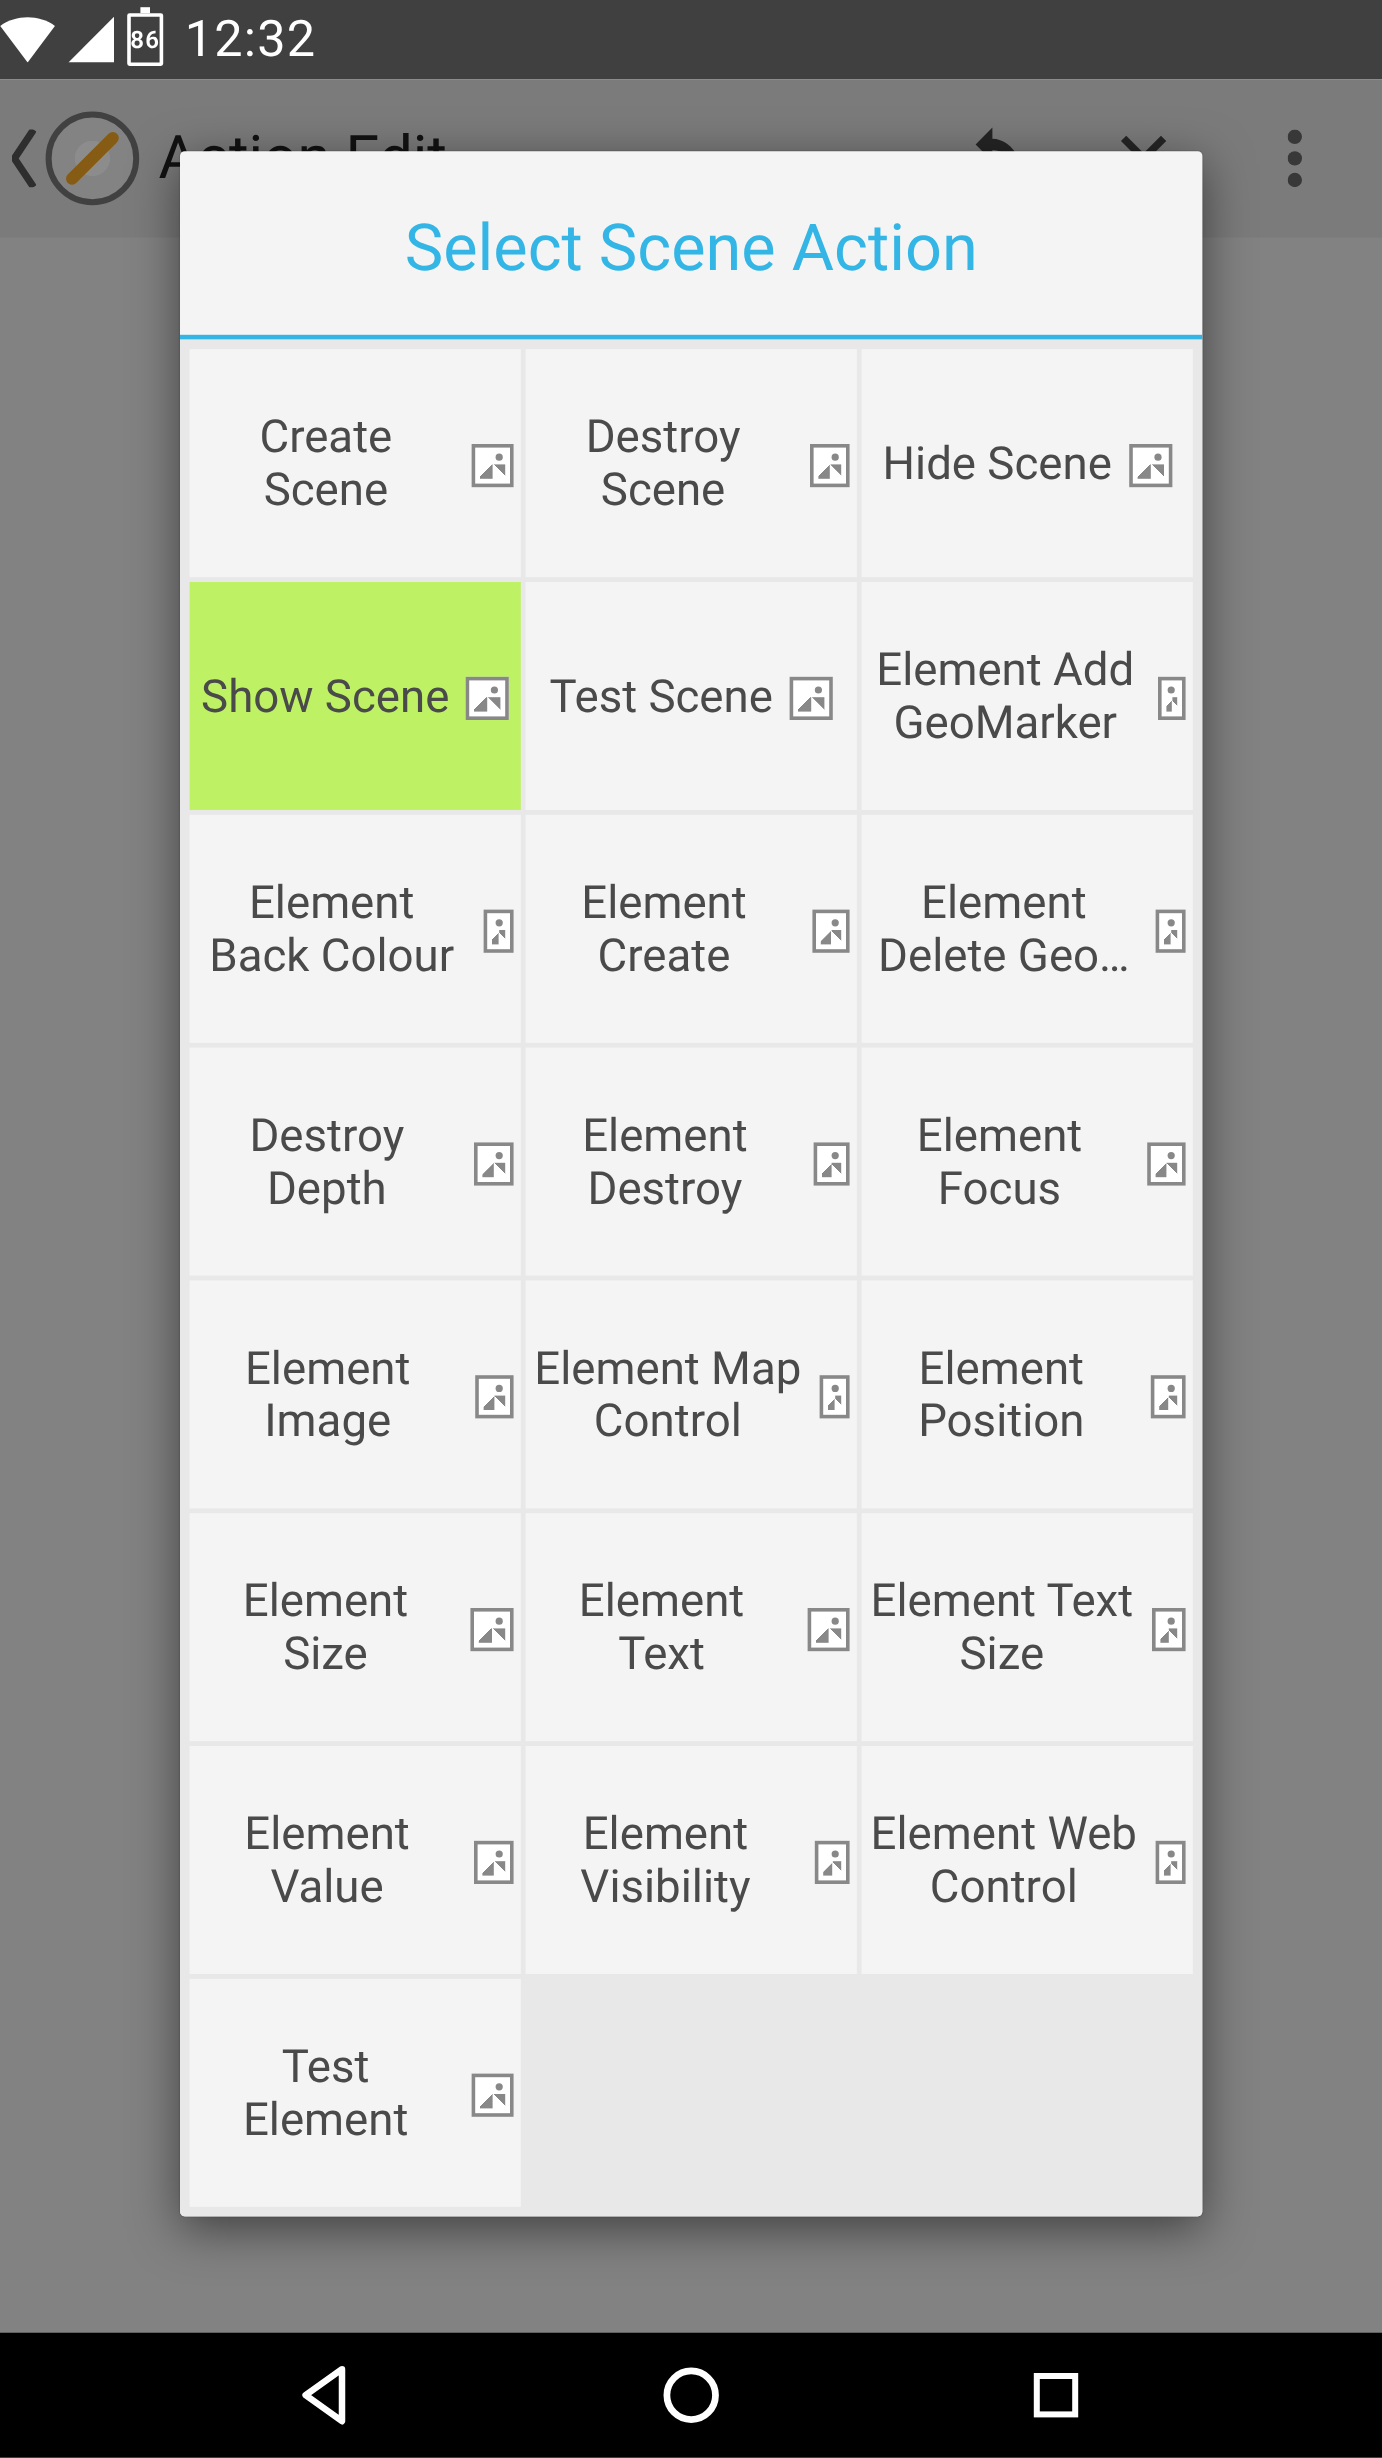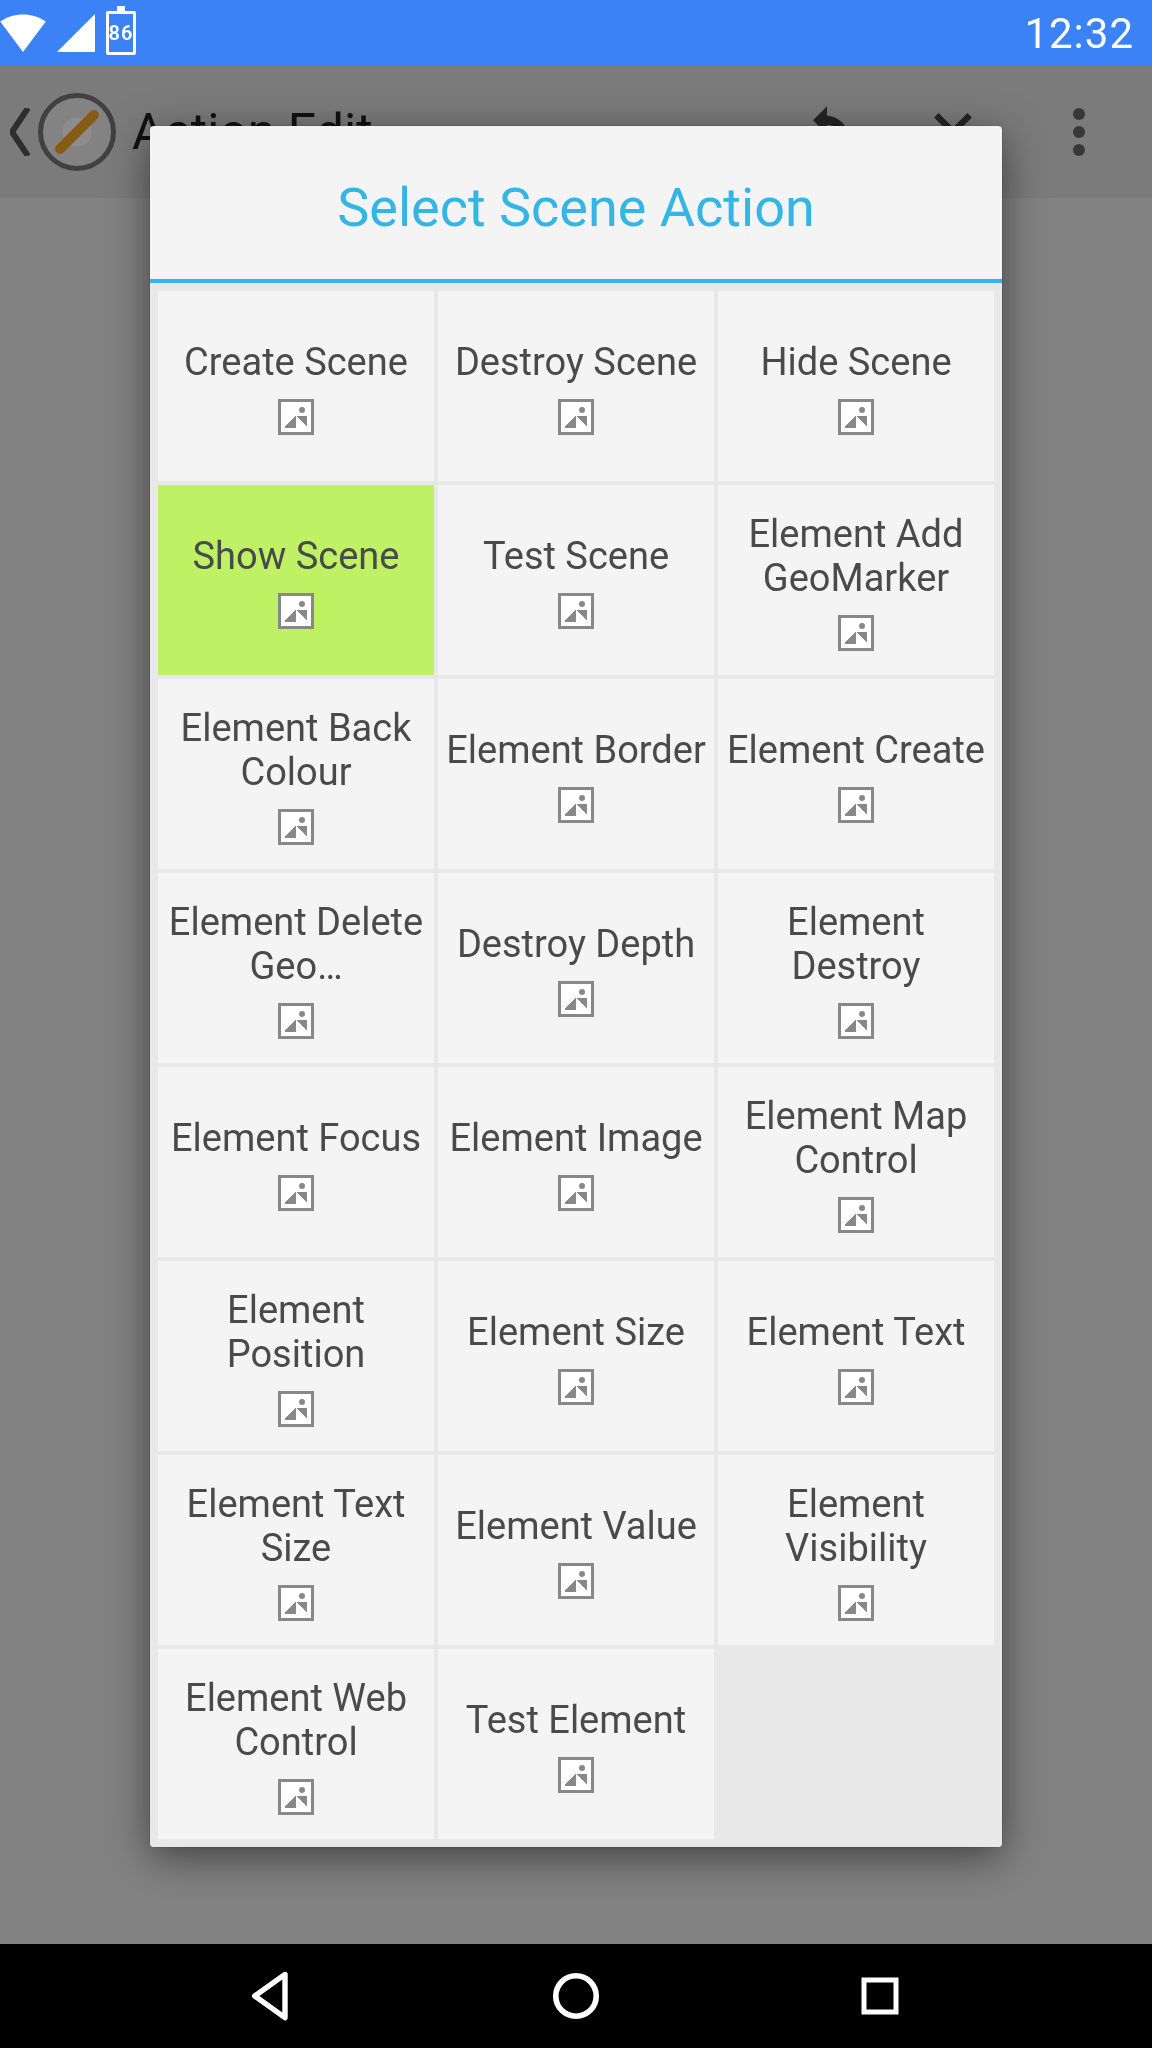--- a/index.html
+++ b/index.html
@@ -1,22 +1,22 @@
 <!DOCTYPE html>
 <html><head>
 <meta charset="utf-8">
 <style>
   * { box-sizing: border-box; margin: 0; padding: 0; }
   html, body { width: 1152px; height: 2048px; font-family: Roboto, "Helvetica Neue", Arial, sans-serif; }
   body { background: #000; position: relative; overflow: hidden; }
 
   
   .status-bar {
-    height: 66px; width: 100%; background: #3b82f6; color: #fff;
-    display: flex; align-items: center; justify-content: space-between;
+    height: 66px; width: 100%; background: #404040; color: #fff;
+    display: flex; align-items: center; justify-content: flex-start;
     padding-right: 18px; font-size: 42px; letter-spacing: 1px;
   }
   .status-bar .icons { display: flex; align-items: center; gap: 10px; margin-right: 18px; }
   .status-bar svg { display: block; }
   .bat-box { width: 30px; height: 44px; border: 3px solid #fff; border-radius: 2px; position: relative; display:flex; align-items:center; justify-content:center; font-size:20px; font-weight:600; color:#fff;}
   .bat-box::before { content:""; position:absolute; top:-8px; left:8px; right:8px; height:5px; background:#fff; }
   .time { font-weight: 400; }
 
   
   .app-shell {
@@ -62,21 +62,21 @@
   .grid {
     display: grid;
     grid-template-columns: repeat(3, 1fr);
     gap: 4px;
     padding: 8px;
     background: #E8E8E8;
   }
   .cell {
     background: #F4F4F4;
     height: 190px;
-    display:flex; flex-direction:column; align-items:center; justify-content:center;
+    display:flex; flex-direction:row; align-items:center; justify-content:center;
     padding: 8px 6px 4px;
     gap: 14px;
     cursor: pointer;
   }
   .cell.selected { background:#bef264; }
   .cell-label {
     color:#4A4A4A; font-size:38px; text-align:center; line-height:1.15;
     max-width: 100%; overflow:hidden;
     display:-webkit-box; -webkit-line-clamp:2; -webkit-box-orient:vertical;
   }
@@ -186,24 +186,20 @@
       </div>
       <div class="cell">
         <div class="cell-label">Element Add GeoMarker</div>
         <div class="cell-icon"></div>
       </div>
       <div class="cell">
         <div class="cell-label">Element Back Colour</div>
         <div class="cell-icon"></div>
       </div>
       <div class="cell">
-        <div class="cell-label">Element Border</div>
-        <div class="cell-icon"></div>
-      </div>
-      <div class="cell">
         <div class="cell-label">Element Create</div>
         <div class="cell-icon"></div>
       </div>
       <div class="cell">
         <div class="cell-label">Element Delete Geo…</div>
         <div class="cell-icon"></div>
       </div>
       <div class="cell">
         <div class="cell-label">Destroy Depth</div>
         <div class="cell-icon"></div>

